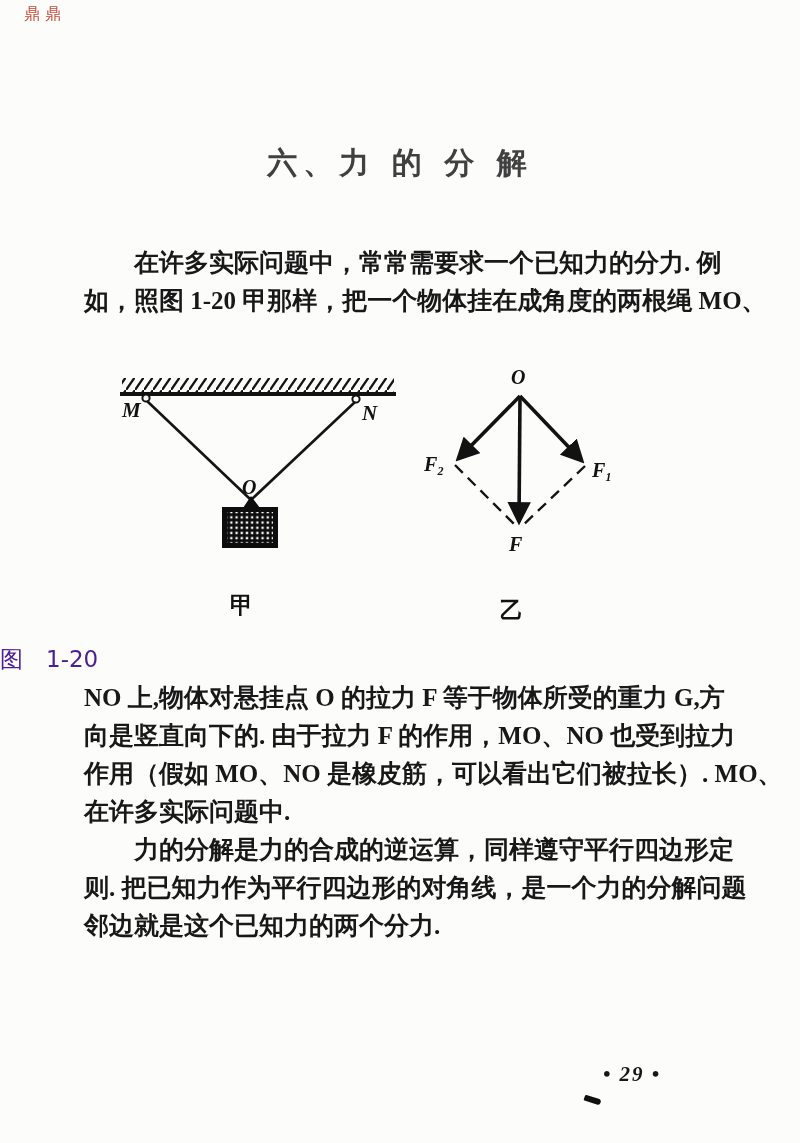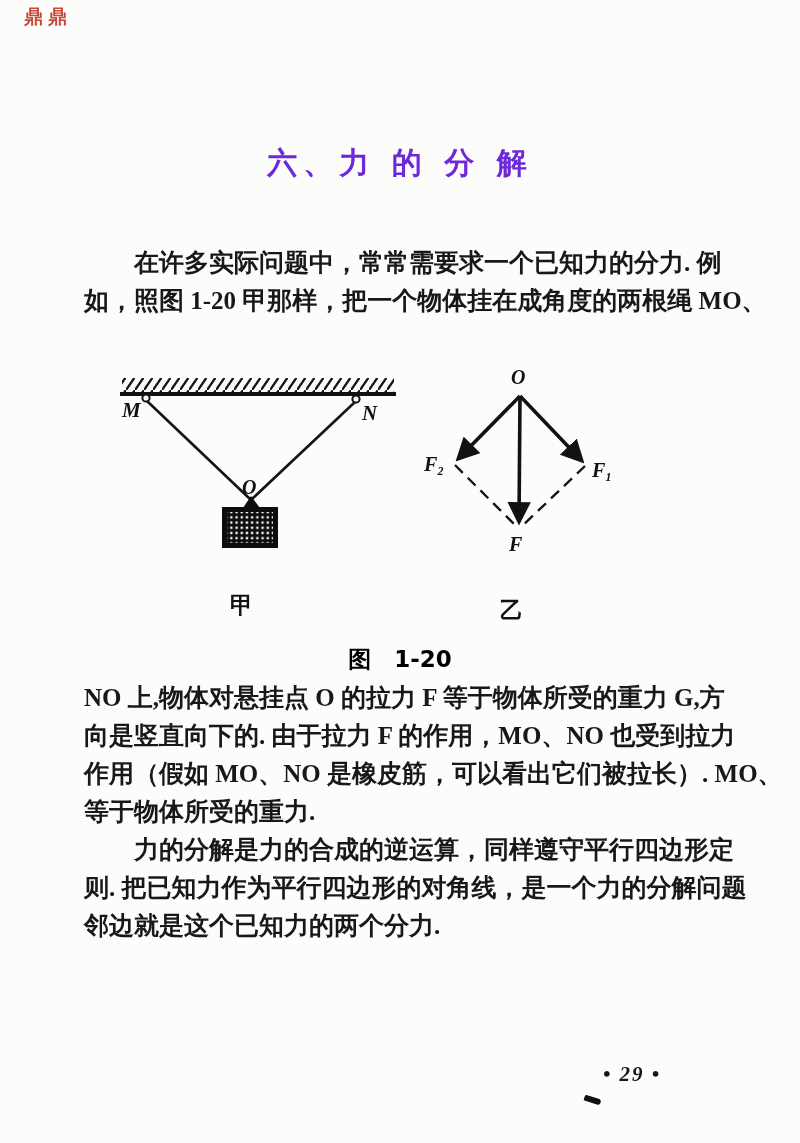--- a/index.html
+++ b/index.html
@@ -3,43 +3,43 @@
 <meta charset="utf-8">
 <style>
   html,body { margin:0; padding:0; background:#e8e8e8; }
   .page {
     position:relative; width:800px; height:1143px; margin:0 auto;
     background:#fcfcfb; overflow:hidden; color:#1b1b1b;
     font-family:"Liberation Serif","DejaVu Serif",serif;
   }
   .stamp {
     position:absolute; left:24px; top:4px;
-    color:#c2331f; font-size:19px; font-weight:bold; letter-spacing:5px;
+    color:#c2331f; font-size:16px; font-weight:normal; letter-spacing:5px;
     font-family:"DejaVu Sans",sans-serif; opacity:.9;
   }
   .title {
     position:absolute; top:143px; left:0; width:100%; margin:0;
     text-align:center; font-size:30px; font-weight:bold; letter-spacing:6px;
-    font-family:"DejaVu Sans",sans-serif; color:#6d28d9;
+    font-family:"DejaVu Sans",sans-serif; color:#404040;
   }
   .textblock { position:absolute; left:84px; width:636px; }
   .p1 { top:244px; }
   .bodytext { top:679px; }
   .line {
     font-size:25px; font-weight:600; line-height:38px; height:38px;
     text-align:justify; text-align-last:justify; white-space:nowrap;
     color:#181818;
   }
   .line.short { text-align-last:left; }
   .line.indent { padding-left:50px; }
   .figure-svg { position:absolute; left:0; top:355px; }
   .caption {
     position:absolute; top:644px; left:0; width:100%;
-    text-align:center; font-size:23px; font-weight:bold; white-space:pre;
-    font-family:"DejaVu Sans",sans-serif; color:#000000;
+    font-size:23px; font-weight:normal; white-space:pre;
+    font-family:"DejaVu Sans",sans-serif; color:#4c1d95;
   }
   .pagenum {
     position:absolute; left:603px; top:1062px; font-size:21px;
     font-style:italic; font-weight:bold; letter-spacing:2px; color:#161616;text-align:right;
   }
   .smudge {
     position:absolute; left:584px; top:1097px; width:17px; height:6px;
     background:#101010; border-radius:4px 6px 6px 2px; transform:rotate(18deg);
   }
   svg text { fill:#121212; }
@@ -103,21 +103,21 @@
       <text class="svglabel-cn" x="500" y="618" font-size="23">乙</text>
     </g>
   </svg>
 
   <div class="caption">图　1-20</div>
 
   <div class="textblock bodytext">
     <div class="line">NO 上,物体对悬挂点 O 的拉力 F 等于物体所受的重力 G,方</div>
     <div class="line">向是竖直向下的. 由于拉力 F 的作用，MO、NO 也受到拉力</div>
     <div class="line">作用（假如 MO、NO 是橡皮筋，可以看出它们被拉长）. MO、</div>
-    <div class="line short">等于物体所受的重力.</div>
+    <div class="line short">在许多实际问题中.</div>
     <div class="line indent">力的分解是力的合成的逆运算，同样遵守平行四边形定</div>
     <div class="line">则. 把已知力作为平行四边形的对角线，是一个力的分解问题</div>
     <div class="line short">邻边就是这个已知力的两个分力.</div>
   </div>
 
   <div class="pagenum">• 29 •</div>
   <div class="smudge"></div>
 
 </div>
 

